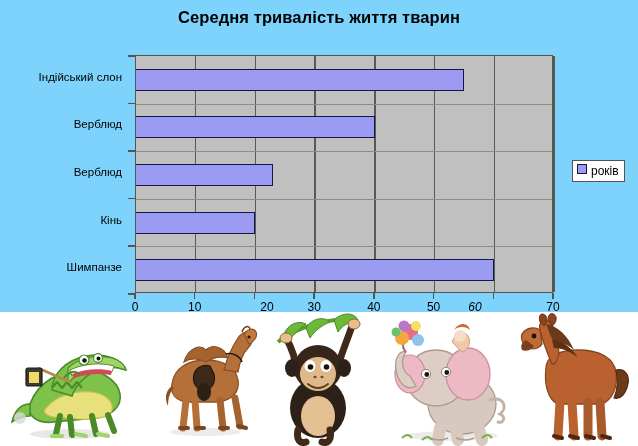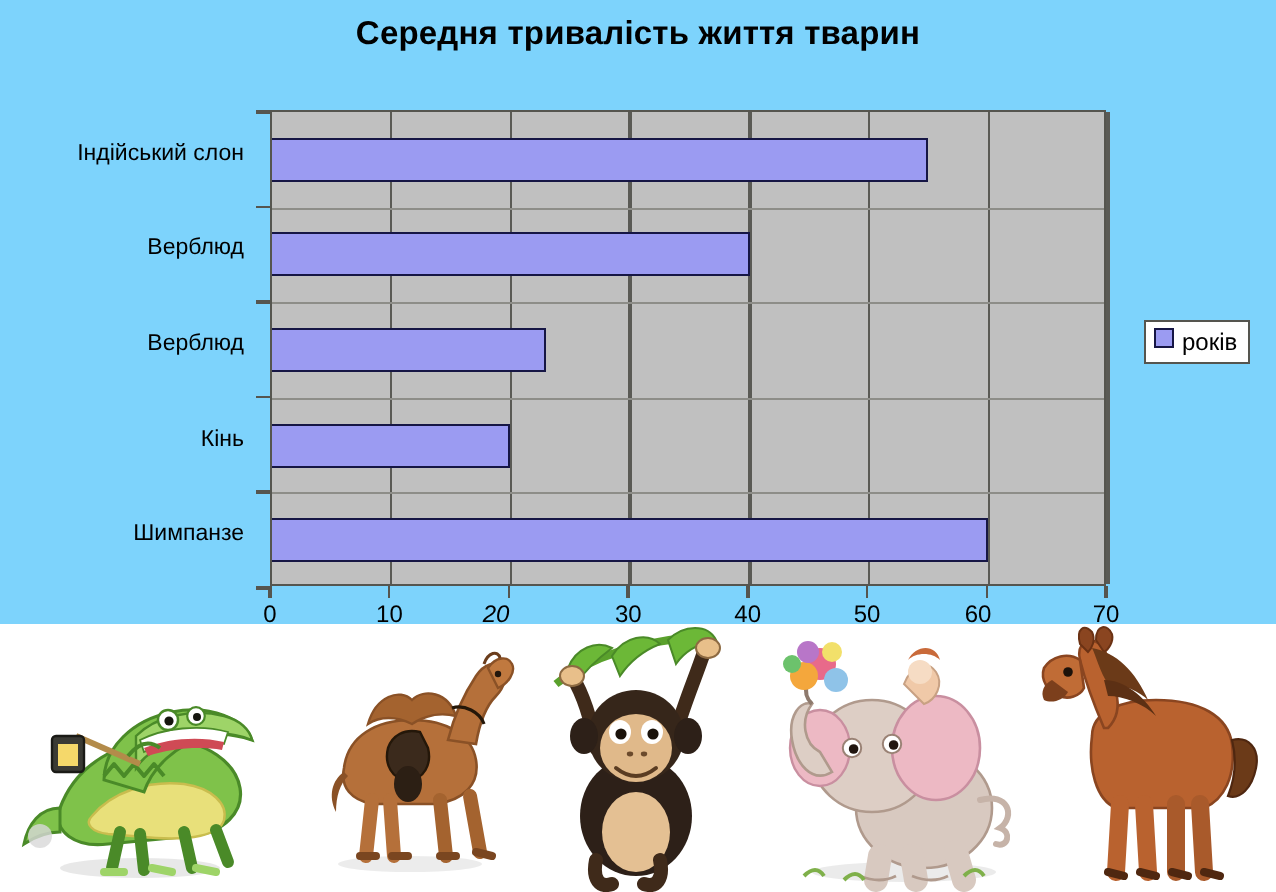--- a/index.html
+++ b/index.html
@@ -142,29 +142,29 @@
       <div class="bar" title="Кінь: 20 років" style="top: 155.6px; width: 119.429px;"></div>
       <div class="bar" title="Шимпанзе: 60 років" style="top: 203.2px; width: 358.286px;"></div>
     </div>
 
   <div id="xaxis">
       <div class="xtick" style="left: -0.75px;"></div>
       <div class="xlabel" style="left: 0px;">0</div>
       <div class="xtick" style="left: 58.9643px;"></div>
       <div class="xlabel" style="left: 59.7143px;">10</div>
       <div class="xtick" style="left: 118.679px;"></div>
-      <div class="xlabel" style="left: 113px; font-style: italic;">20</div>
+      <div class="xlabel" style="left: 132px;">20</div>
       <div class="xtick" style="left: 178.393px;"></div>
       <div class="xlabel" style="left: 179.143px;">30</div>
       <div class="xtick" style="left: 238.107px;"></div>
       <div class="xlabel" style="left: 238.857px;">40</div>
       <div class="xtick" style="left: 297.821px;"></div>
       <div class="xlabel" style="left: 298.571px;">50</div>
       <div class="xtick" style="left: 357.536px;"></div>
-      <div class="xlabel" style="left: 354px;">60</div>
+      <div class="xlabel" style="left: 340px; font-style: italic;">60</div>
       <div class="xtick" style="left: 417.25px;"></div>
       <div class="xlabel" style="left: 418px;">70</div>
     </div>
 
   <div id="legend">
     <span id="legend-swatch"></span>
     <span id="legend-label">років</span>
   </div>
 
   <div id="animal-strip">

